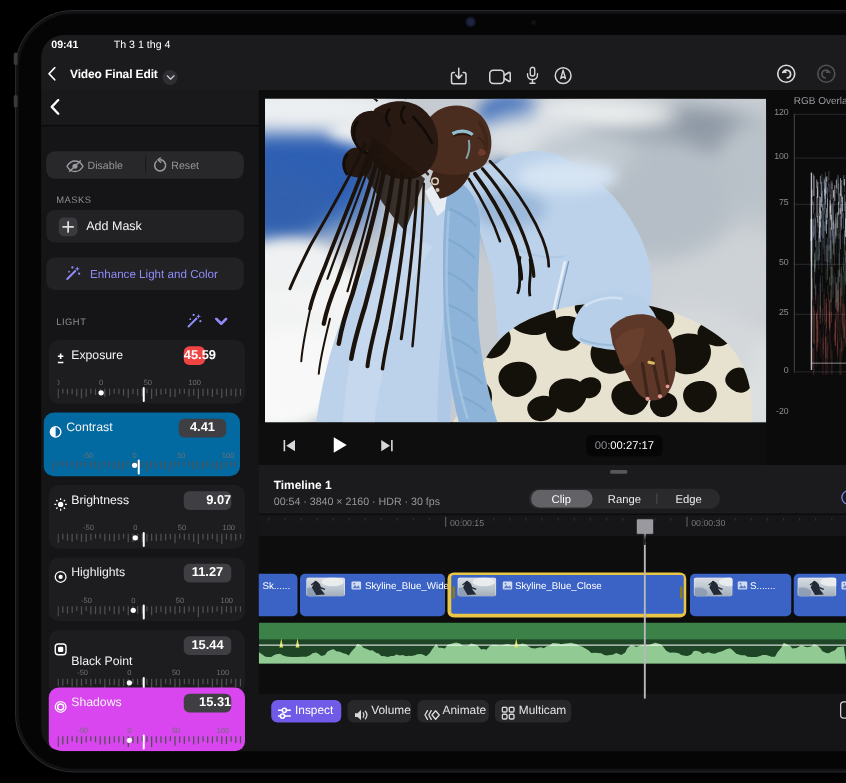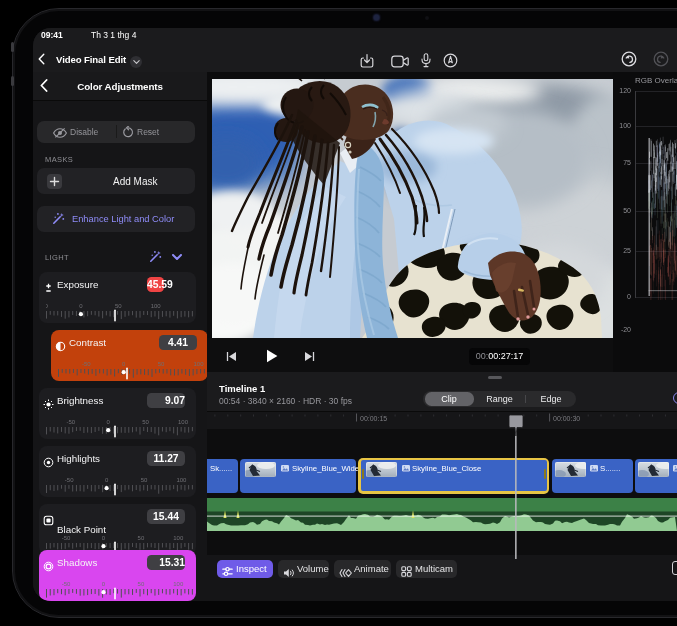--- a/index.html
+++ b/index.html
@@ -53,41 +53,40 @@
 <circle cx="8" cy="8" r="6.8" stroke="#515156" stroke-width="1.3" fill="none"></circle>
 <path d="M5.2 7 C6 5.6 7.4 4.9 8.9 5.2 C10.4 5.5 11.5 6.8 11.5 8.4 C11.5 9.9 10.4 11.1 8.9 11.3" stroke="#515156" stroke-width="1.3" fill="none" stroke-linecap="round"></path>
 <path d="M7.6 4.2 L5 6.9 L8.3 7.6" fill="#515156" stroke="none"></path>
         </g>
       </svg>
       <div class="abs" style="left:0px;top:44px;width:174px;height:529px;background:#151517"></div>
       <div class="abs" style="left:0px;top:44px;width:174px;height:29px;background:#19191b;border-bottom:1px solid #0a0a0a"></div>
       <svg class="abs" style="left:7px;top:51px" width="8" height="13" viewBox="0 0 8 13">
 <path d="M6.6 1 L1.4 6.5 L6.6 12" stroke="#fff" stroke-width="1.8" fill="none" stroke-linecap="round" stroke-linejoin="round"></path>
       </svg>
-      <div class="abs" style="left:0px;top:53.5px;font-size:9.8px;color:#fff;font-weight:700;line-height:1.1;white-space:nowrap;width:174px;text-align:center;letter-spacing:-0.1px">Color Adjustments</div>
       <div class="abs" style="left:4px;top:93px;width:158px;height:21.5px;background:#28282a;border-radius:7px"></div>
       <div class="abs" style="left:83px;top:97px;width:1px;height:13px;background:#1a1a1a"></div>
       <svg class="abs" style="left:19px;top:98.5px" width="16" height="12" viewBox="0 0 15 11">
 <path d="M1.5 5.5 C3 2.8 5 1.5 7.5 1.5 C10 1.5 12 2.8 13.5 5.5 C12 8.2 10 9.5 7.5 9.5 C5 9.5 3 8.2 1.5 5.5 Z" stroke="#9a9aa0" stroke-width="1.1" fill="none"></path>
 <circle cx="7.5" cy="5.5" r="1.9" fill="#9a9aa0"></circle>
 <path d="M3.2 9.6 L11.8 1.2" stroke="#9a9aa0" stroke-width="1.1"></path>
       </svg>
       <div class="abs" style="left:37px;top:99.5px;font-size:8.5px;color:#95959a;font-weight:400;line-height:1.1;white-space:nowrap;">Disable</div>
       <svg class="abs" style="left:89px;top:97.5px" width="12" height="13" viewBox="0 0 12 13">
 <path d="M3.2 3.0 A4.4 4.4 0 1 0 6 1.9" stroke="#9a9aa0" stroke-width="1.2" fill="none" stroke-linecap="round"></path>
 <path d="M6.6 0 L4.4 1.9 L6.6 3.8" fill="none" stroke="#9a9aa0" stroke-width="1.2" stroke-linecap="round" stroke-linejoin="round"></path>
       </svg>
       <div class="abs" style="left:104px;top:99.5px;font-size:8.5px;color:#95959a;font-weight:400;line-height:1.1;white-space:nowrap;">Reset</div>
       <div class="abs" style="left:12px;top:127.5px;font-size:7.5px;color:#8e8e93;font-weight:400;line-height:1.1;white-space:nowrap;letter-spacing:0.4px">MASKS</div>
       <div class="abs" style="left:4px;top:140px;width:158px;height:26px;background:#222225;border-radius:7px"></div>
       <div class="abs" style="left:14px;top:145.5px;width:15px;height:15px;background:#3a3a3e;border-radius:4px"></div>
       <svg class="abs" style="left:14px;top:145.5px" width="15" height="15" viewBox="0 0 15 15">
         <path d="M7.5 3.5 V11.5 M3.5 7.5 H11.5" stroke="#ddd" stroke-width="1.4" stroke-linecap="round"></path>
       </svg>
-      <div class="abs" style="left:36px;top:147.5px;font-size:10px;color:#f2f2f3;font-weight:400;line-height:1.1;white-space:nowrap;margin-left:44px;">Add Mask</div>
+      <div class="abs" style="left:36px;top:147.5px;font-size:10px;color:#f2f2f3;font-weight:400;line-height:1.1;white-space:nowrap;">Add Mask</div>
       <div class="abs" style="left:4px;top:178px;width:158px;height:26px;background:#222225;border-radius:7px"></div>
       <svg class="abs" style="left:19px;top:184px" width="13" height="13" viewBox="0 0 13 13">
 <path d="M1.8 11.2 L8.2 4.8" stroke="#8f8cf8" stroke-width="1.6" stroke-linecap="round"></path>
 <path d="M9.8 1 L10.3 2.5 L11.8 3 L10.3 3.5 L9.8 5 L9.3 3.5 L7.8 3 L9.3 2.5 Z" fill="#8f8cf8"></path>
 <circle cx="5.9" cy="1.9" r="0.9" fill="#8f8cf8"></circle>
 <circle cx="11.3" cy="6.9" r="0.9" fill="#8f8cf8"></circle>
 <circle cx="3.2" cy="5.3" r="0.7" fill="#8f8cf8"></circle>
       </svg>
       <div class="abs" style="left:39px;top:185.5px;font-size:9.3px;color:#8f8cf8;font-weight:400;line-height:1.1;white-space:nowrap;">Enhance Light and Color</div>
       <div class="abs" style="left:12px;top:225.5px;font-size:7.5px;color:#8e8e93;font-weight:400;line-height:1.1;white-space:nowrap;letter-spacing:0.4px">LIGHT</div>
@@ -156,21 +155,21 @@
             <rect x="137.90" y="11" width="1" height="7.4" fill="#505054"></rect>
             <rect x="141.64" y="11" width="1" height="6.2" fill="#505054"></rect>
             <rect x="145.38" y="11" width="1" height="5.6" fill="#505054"></rect>
             <rect x="149.12" y="11" width="1" height="6.3" fill="#505054"></rect>
             <rect x="152.86" y="11" width="1" height="5.4" fill="#505054"></rect>
             <circle cx="41.9" cy="14.2" r="2.1" fill="#fff"></circle>
             <rect x="75.2" y="9.5" width="1.6" height="12" rx="0.8" fill="#fff"></rect>
           </g>
         </svg>
       </div>
-      <div class="abs" style="left:18px;top:302px;width:157px;height:51px;background:#c2410c;border-radius:8px;overflow:hidden">
+      <div class="abs" style="left:2px;top:302px;width:157px;height:51px;background:#0369a1;border-radius:8px;overflow:hidden">
         <div class="abs" style="left:4px;top:7.5px;width:12px;height:12px"><svg width="11" height="11" viewBox="0 0 11 11">
             <circle cx="5.5" cy="5.5" r="4.2" fill="none" stroke="#fff" stroke-width="1.1"></circle>
             <path d="M5.5 1.3 A4.2 4.2 0 0 0 5.5 9.7 Z" fill="#fff"></path>
           </svg></div>
         <div class="abs" style="left:18px;top:8px;font-size:9.8px;color:#f4f4f5;font-weight:400;line-height:1.1;white-space:nowrap;">Contrast</div>
         <div class="abs" style="left:108px;top:5px;width:38px;height:15px;background:#3f3f43;border-radius:4.5px;text-align:center;font-size:10.3px;font-weight:700;color:#fff;line-height:15px">4.41</div>
         <svg class="abs" style="left:0px;top:28px" width="154" height="22" viewBox="0 0 154 22">
           <defs>
             <clipPath id="rc">
               <rect x="7" y="0" width="147" height="22"></rect>

